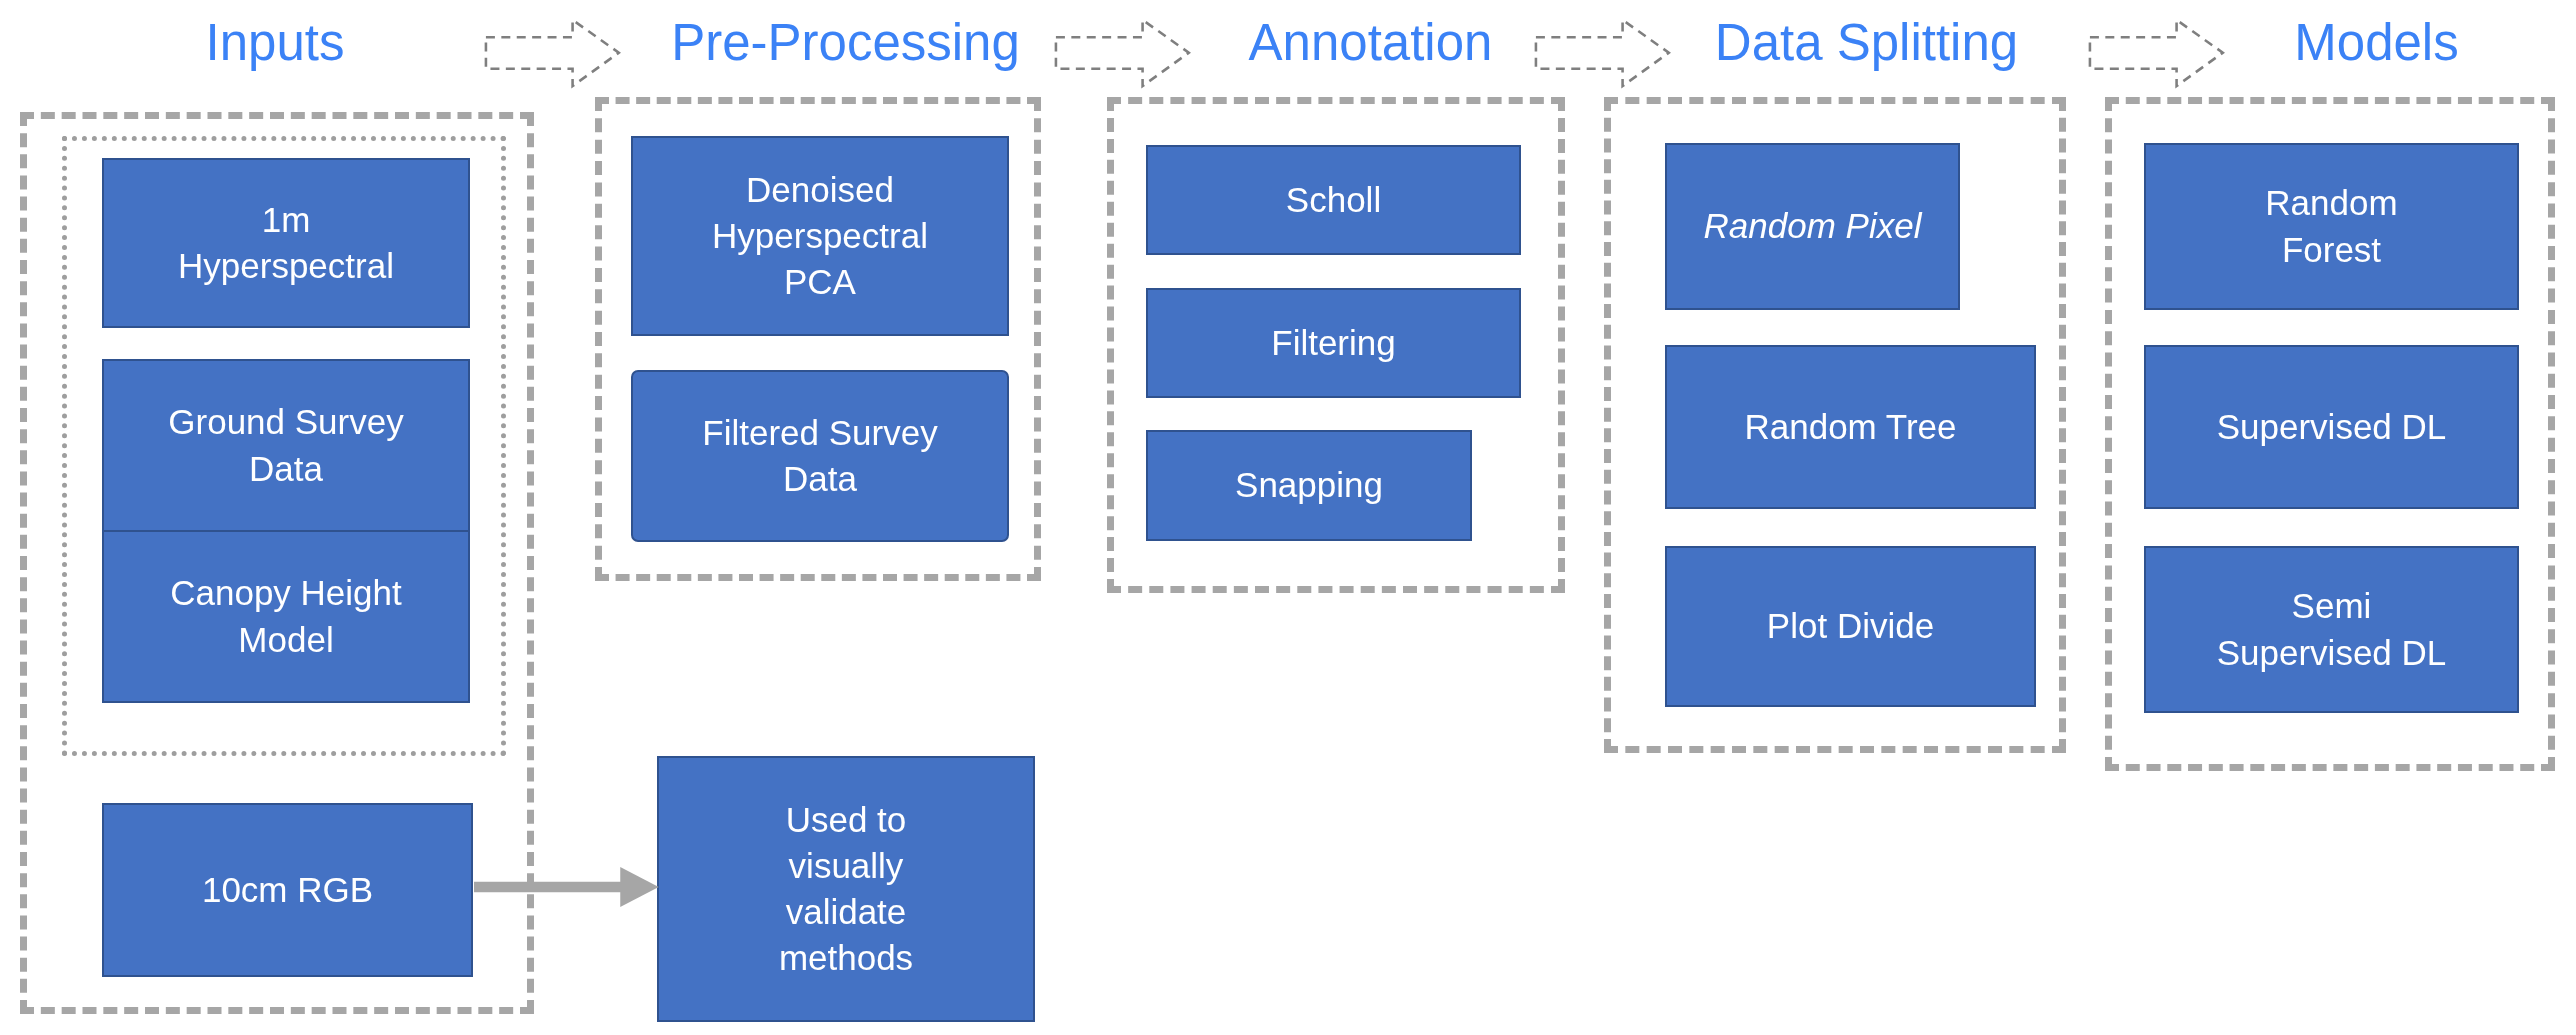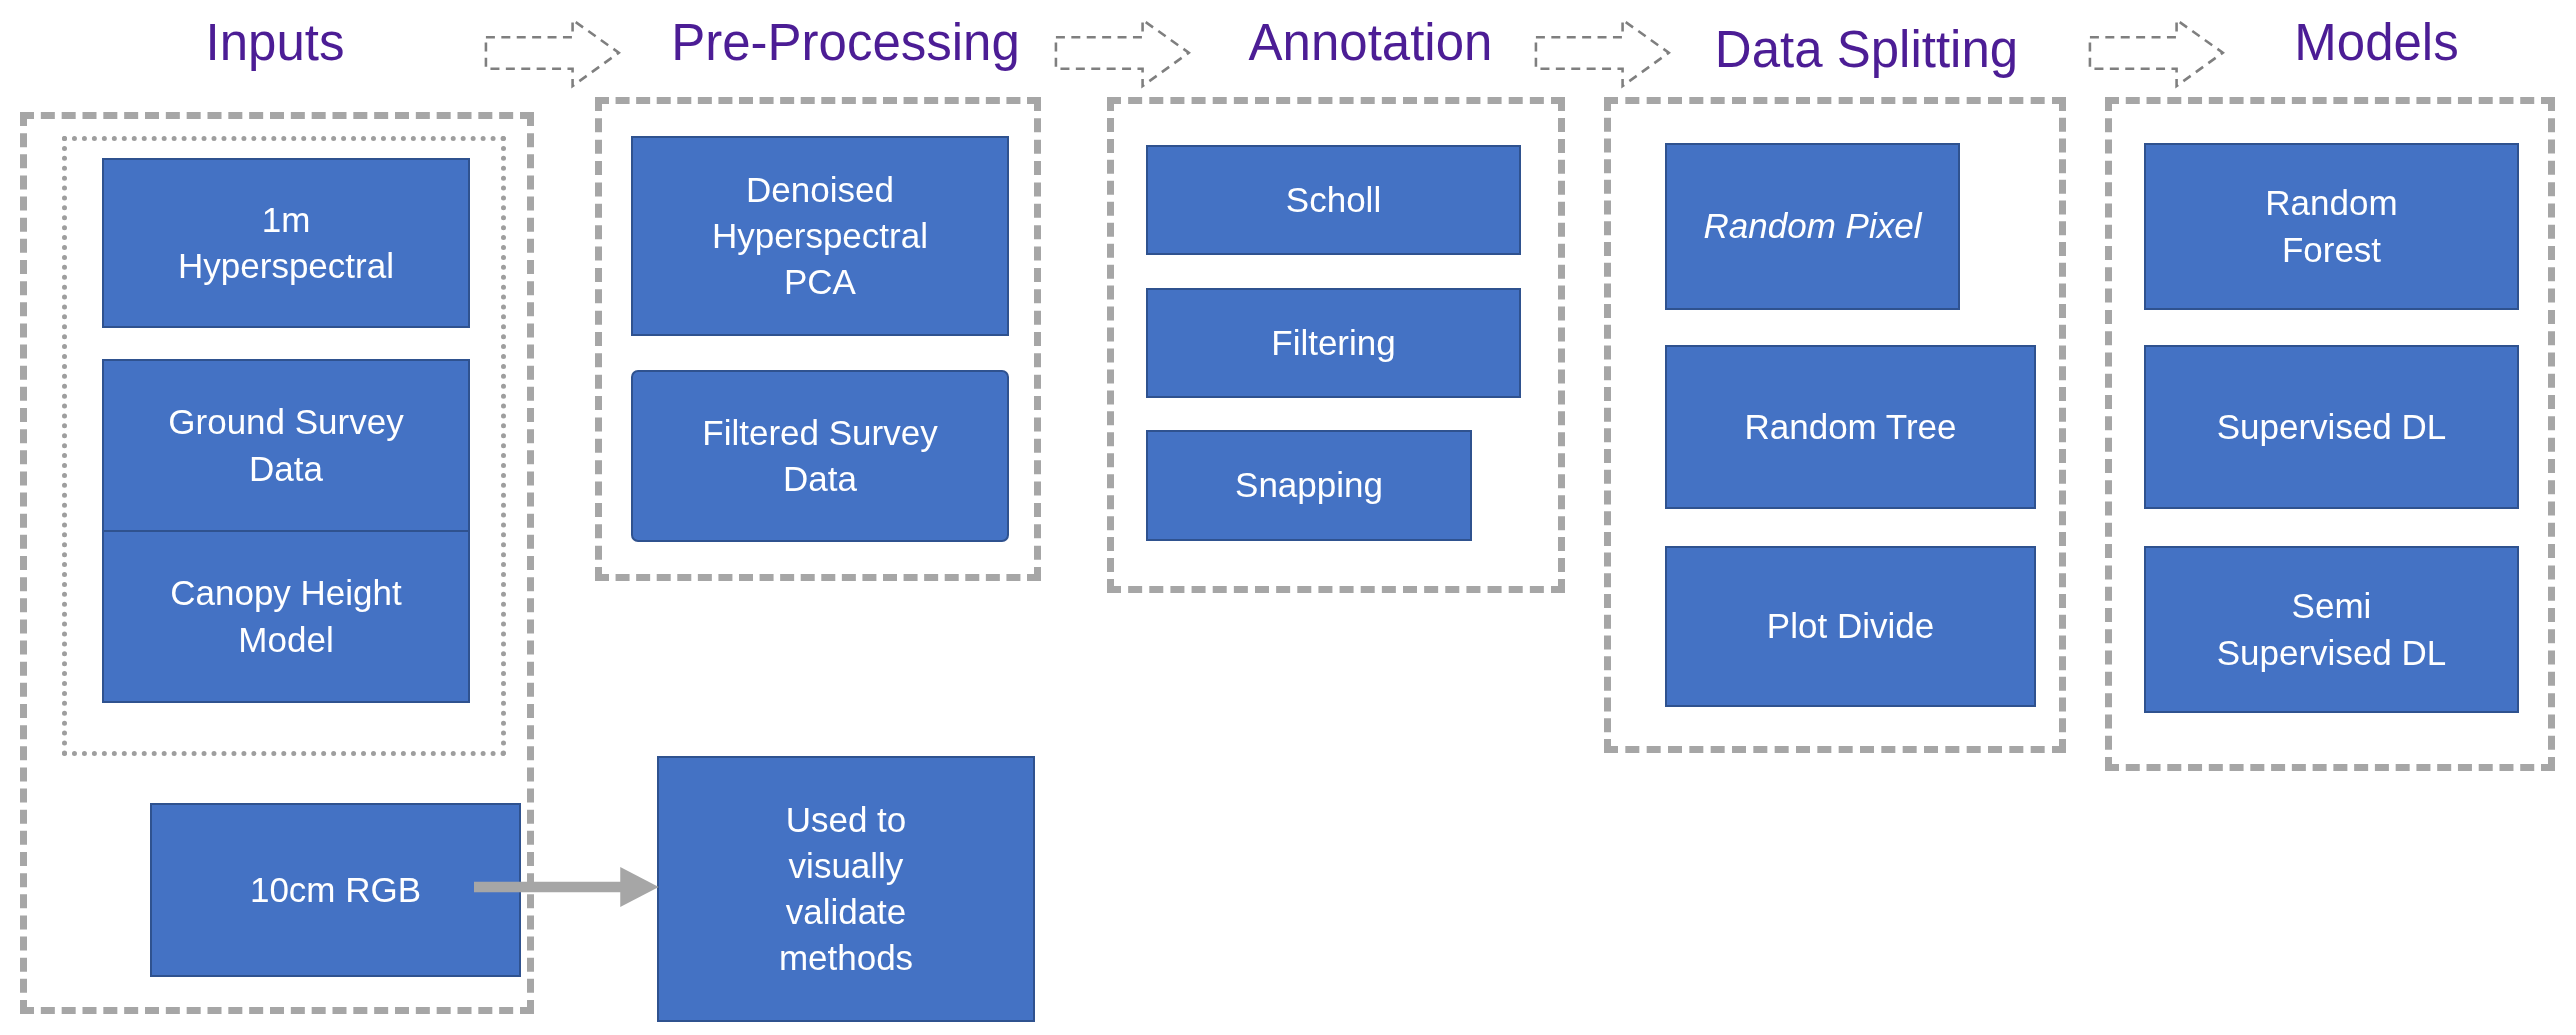--- a/index.html
+++ b/index.html
@@ -11,21 +11,21 @@
     font-family: "Liberation Sans", sans-serif;
     overflow: hidden;
   }
   .stage-header {
     position: absolute;
     top: 7.7px;
     height: 70px;
     line-height: 70px;
     text-align: center;
     font-size: 51px;
-    color: #4c1d95;
+    color: #3b82f6;
     white-space: nowrap;
   }
   .flow-arrow {
     position: absolute;
     top: 16px;
     width: 138px;
     height: 74px;
   }
   .group-dashed {
     position: absolute;
@@ -58,21 +58,21 @@
   }
 </style>
 </head>
 <body>
 
 <div class="canvas">
 
   <div class="stage-header" style="left:102px; width:346px;">Inputs</div>
   <div class="stage-header" style="left:647px; width:397px;">Pre-Processing</div>
   <div class="stage-header" style="left:1204px; width:333px;">Annotation</div>
-  <div class="stage-header" style="left:1697px; width:339px;margin-top:7px;">Data Splitting</div>
+  <div class="stage-header" style="left:1697px; width:339px;">Data Splitting</div>
   <div class="stage-header" style="left:2210px; width:333px;">Models</div>
 
   <svg class="flow-arrow" style="left:484px;" viewBox="0 0 215 115">
     <path d="M3,33 L138,33 L138,6 L210,57 L138,109 L138,82 L3,82 Z" fill="#ffffff" stroke="#7f7f7f" stroke-width="4" stroke-dasharray="14 10"></path>
   </svg>
   <svg class="flow-arrow" style="left:1054px;" viewBox="0 0 215 115">
     <path d="M3,33 L138,33 L138,6 L210,57 L138,109 L138,82 L3,82 Z" fill="#ffffff" stroke="#7f7f7f" stroke-width="4" stroke-dasharray="14 10"></path>
   </svg>
   <svg class="flow-arrow" style="left:1534px;" viewBox="0 0 215 115">
     <path d="M3,33 L138,33 L138,6 L210,57 L138,109 L138,82 L3,82 Z" fill="#ffffff" stroke="#7f7f7f" stroke-width="4" stroke-dasharray="14 10"></path>
@@ -87,21 +87,21 @@
   <div class="group-dashed" style="left:1107px;top:97px; width:458px;  height:496px;"></div>
   <div class="group-dashed" style="left:1604px;top:97px; width:462px;  height:656px;"></div>
   <div class="group-dashed" style="left:2105px;top:97px; width:450px;  height:674px;"></div>
 
   <div class="node" style="left:102px; top:158px; width:368px; height:170px;">1m
 Hyperspectral</div>
   <div class="node" style="left:102px; top:359px; width:368px; height:173px;">Ground Survey
 Data</div>
   <div class="node" style="left:102px; top:530px; width:368px; height:173px;">Canopy Height
 Model</div>
-  <div class="node" style="left:102px; top:803px; width:371px; height:174px;margin-left:48px;">10cm RGB</div>
+  <div class="node" style="left:102px; top:803px; width:371px; height:174px;">10cm RGB</div>
 
   <div class="node" style="left:631px; top:136px; width:378px; height:200px;">Denoised
 Hyperspectral
 PCA</div>
   <div class="node" style="left:631px; top:370px; width:378px; height:172px;border-radius:7px;">Filtered Survey
 Data</div>
 
   <div class="node" style="left:1146px; top:145px; width:375px; height:110px;">Scholl</div>
   <div class="node" style="left:1146px; top:288px; width:375px; height:110px;">Filtering</div>
   <div class="node" style="left:1146px; top:430px; width:326px; height:111px;">Snapping</div>

